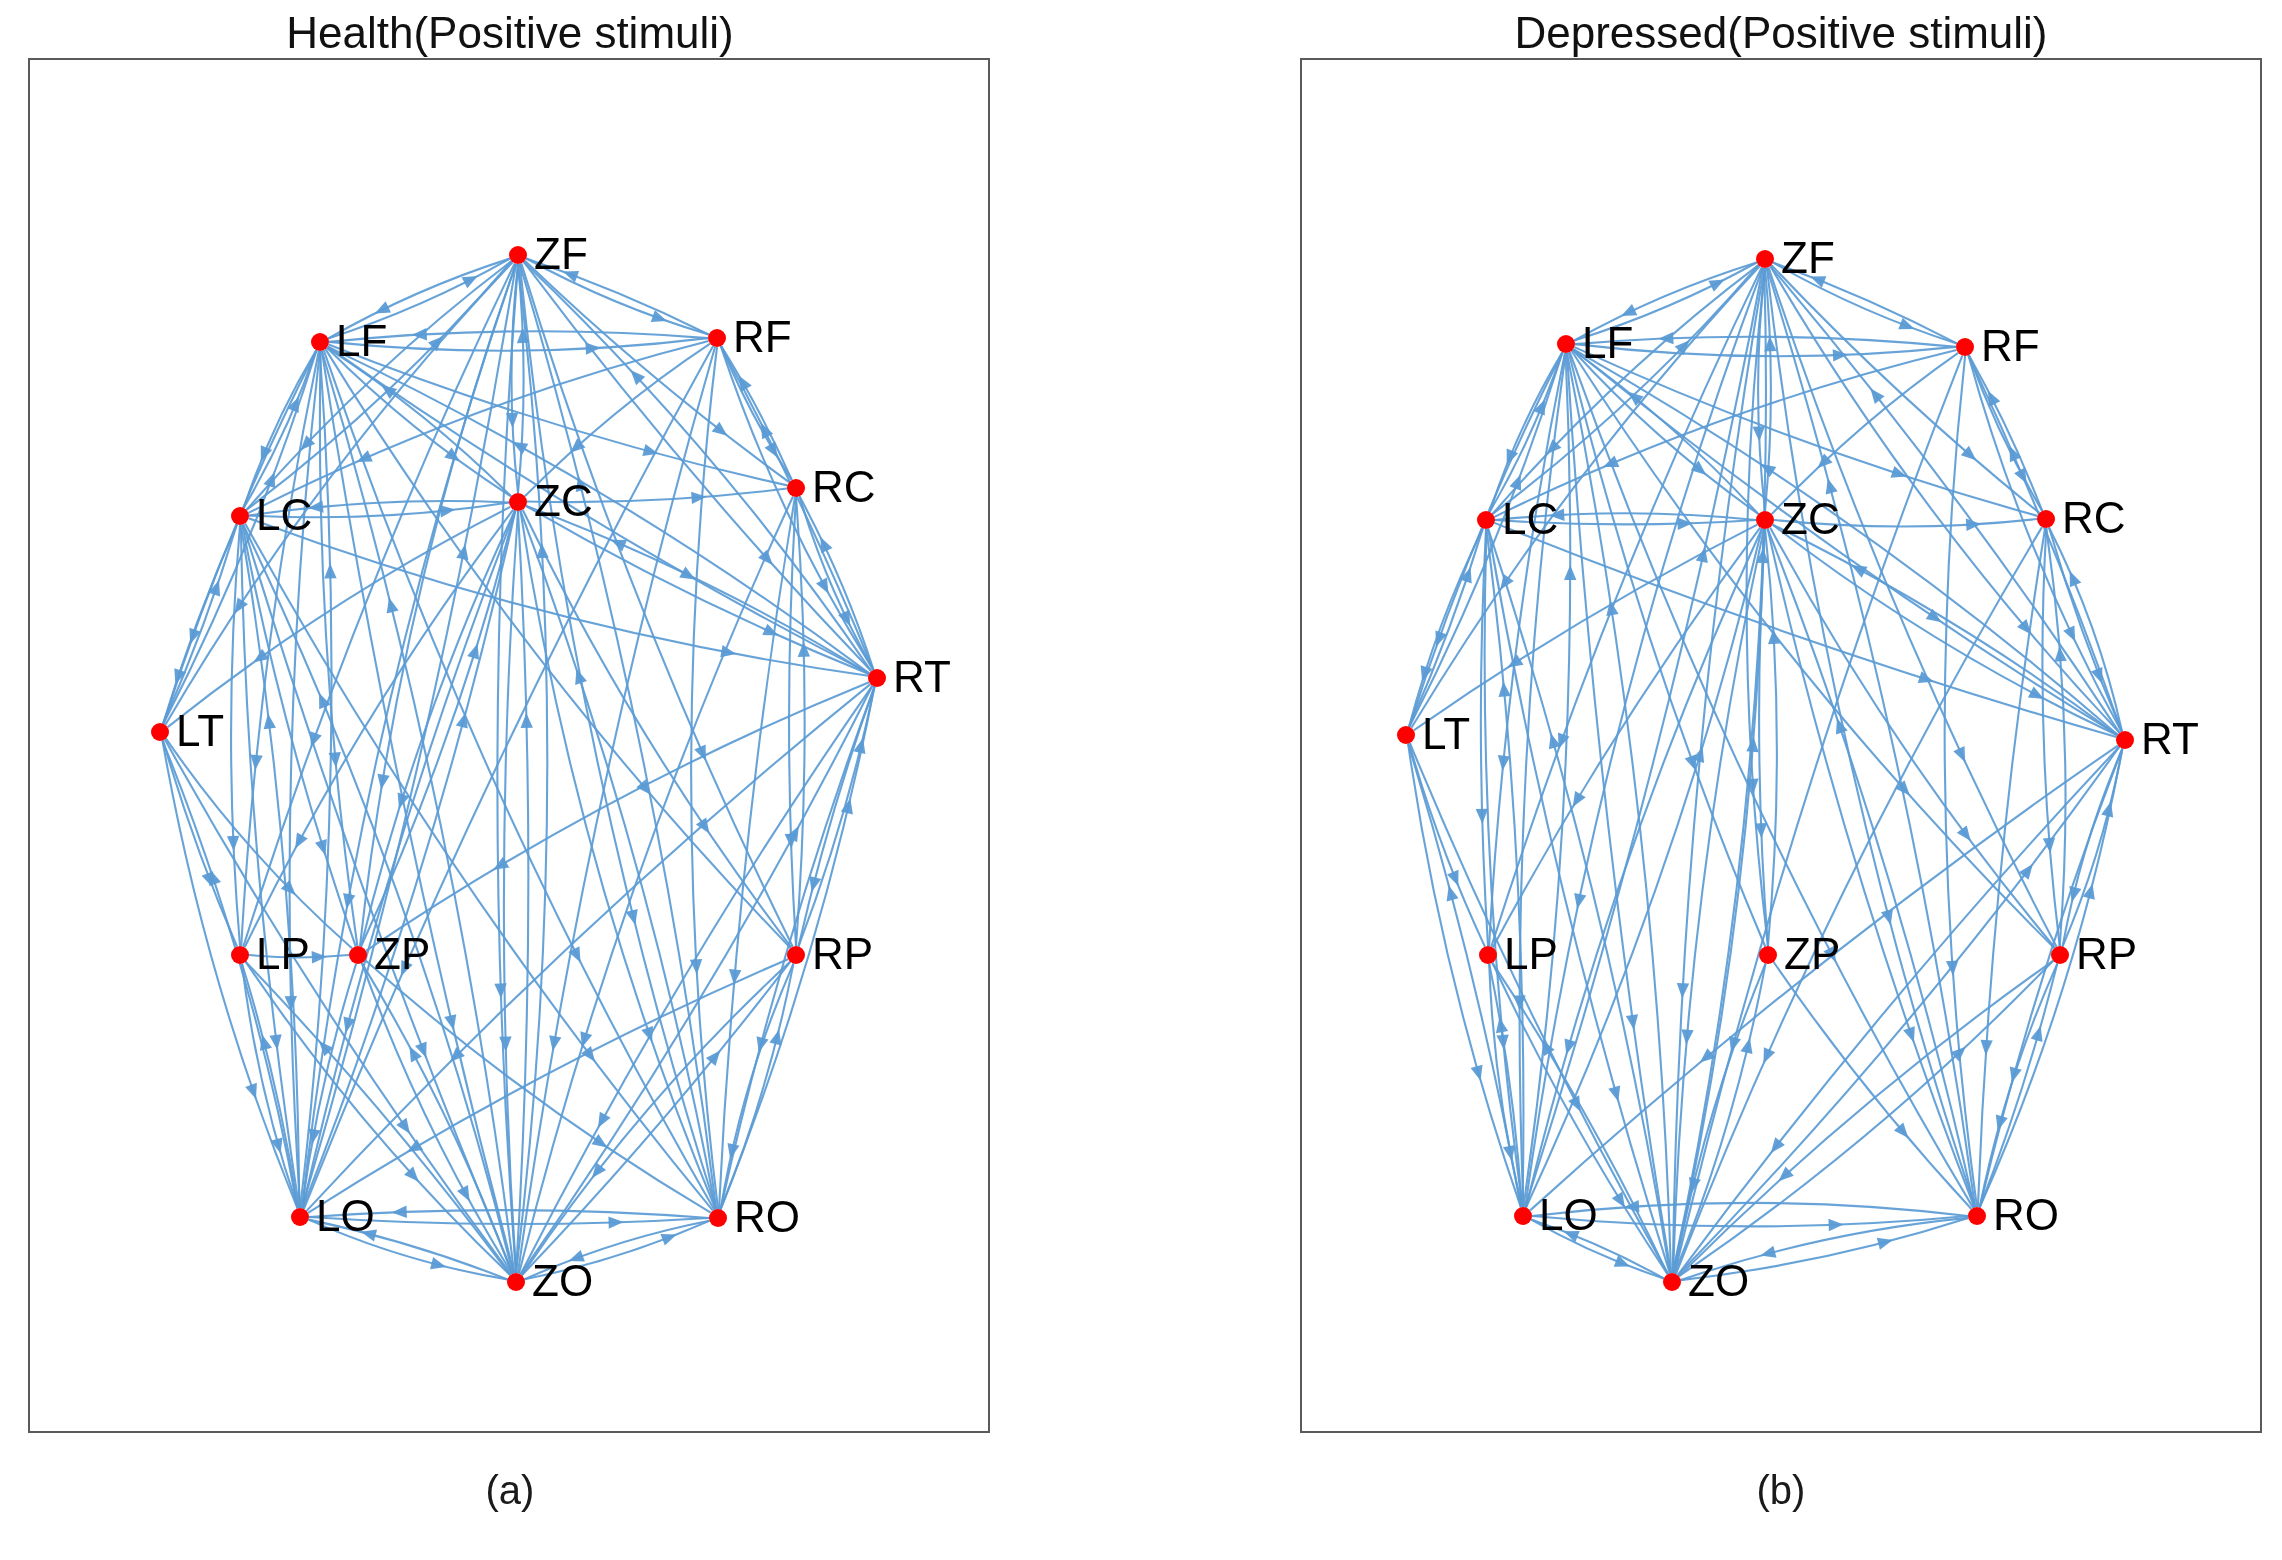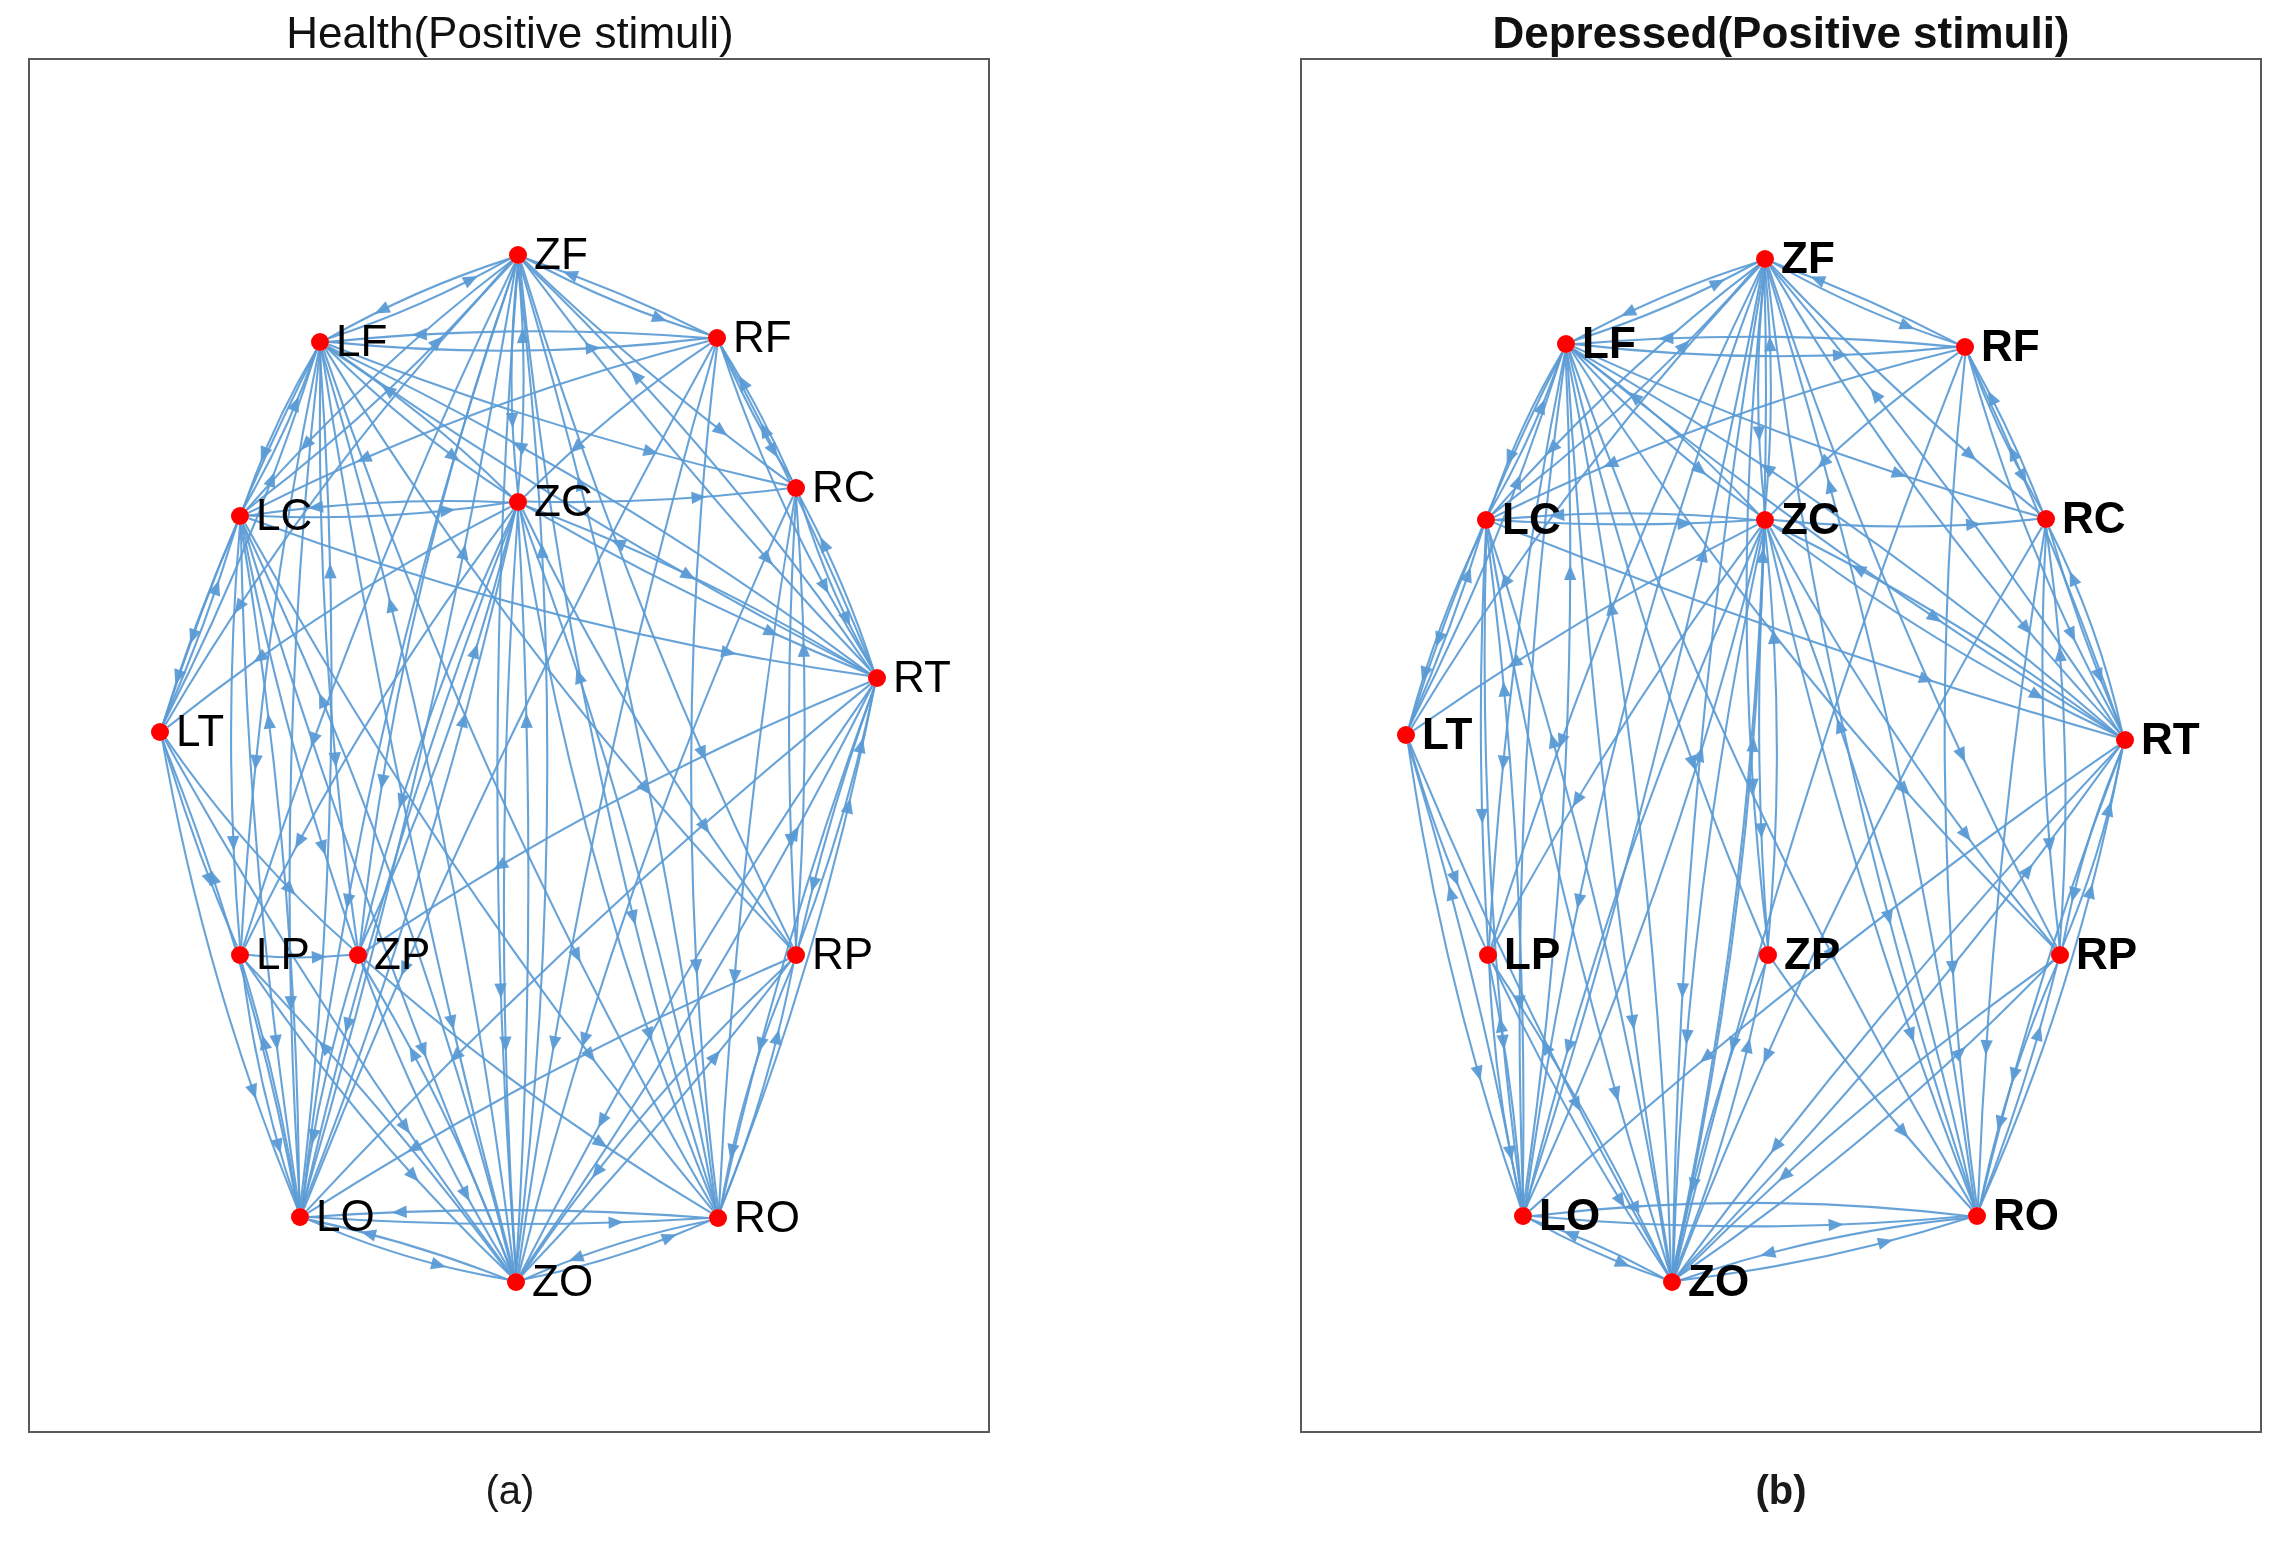--- a/index.html
+++ b/index.html
@@ -293,21 +293,21 @@
           <text x="316" y="1219" class="node-label">LO</text>
           <circle cx="516" cy="1282" r="9" class="node-dot"></circle>
           <text x="532" y="1284" class="node-label">ZO</text>
           <circle cx="718" cy="1218" r="9" class="node-dot"></circle>
           <text x="734" y="1220" class="node-label">RO</text>
         </g>
       </svg>
     <div class="panel-caption" style="left:0px;top:1468px;width:1020px;">(a)</div>
   </div>
 
-  <div class="panel" style="left:0px;top:0px;width:2282px;height:1560px;font-weight:bold;">
+  <div class="panel" style="left:0px;top:0px;width:2282px;height:1560px;">
     <div class="panel-title" style="left:1300px;top:8px;width:962px;">Depressed(Positive stimuli)</div>
     <div class="panel-frame" style="left:1300px;top:58px;width:962px;height:1375px;"></div>
     <svg class="net" id="svg-b" width="2282" height="1560">
         <g>
           <path class="edge" d="M 1756.7 262.5 Q 1661.4 292.0 1574.3 340.5"></path>
           <polygon class="arrowhead" points="1621.1,316.0 1632.0,304.0 1637.4,315.2"></polygon>
           <path class="edge" d="M 1574.3 340.5 Q 1669.5 310.9 1756.7 262.5"></path>
           <polygon class="arrowhead" points="1724.6,279.6 1713.9,291.8 1708.4,280.7"></polygon>
           <path class="edge" d="M 1773.2 262.6 Q 1860.7 312.8 1956.8 343.4"></path>
           <polygon class="arrowhead" points="1914.5,328.9 1898.3,329.3 1902.7,317.7"></polygon>

